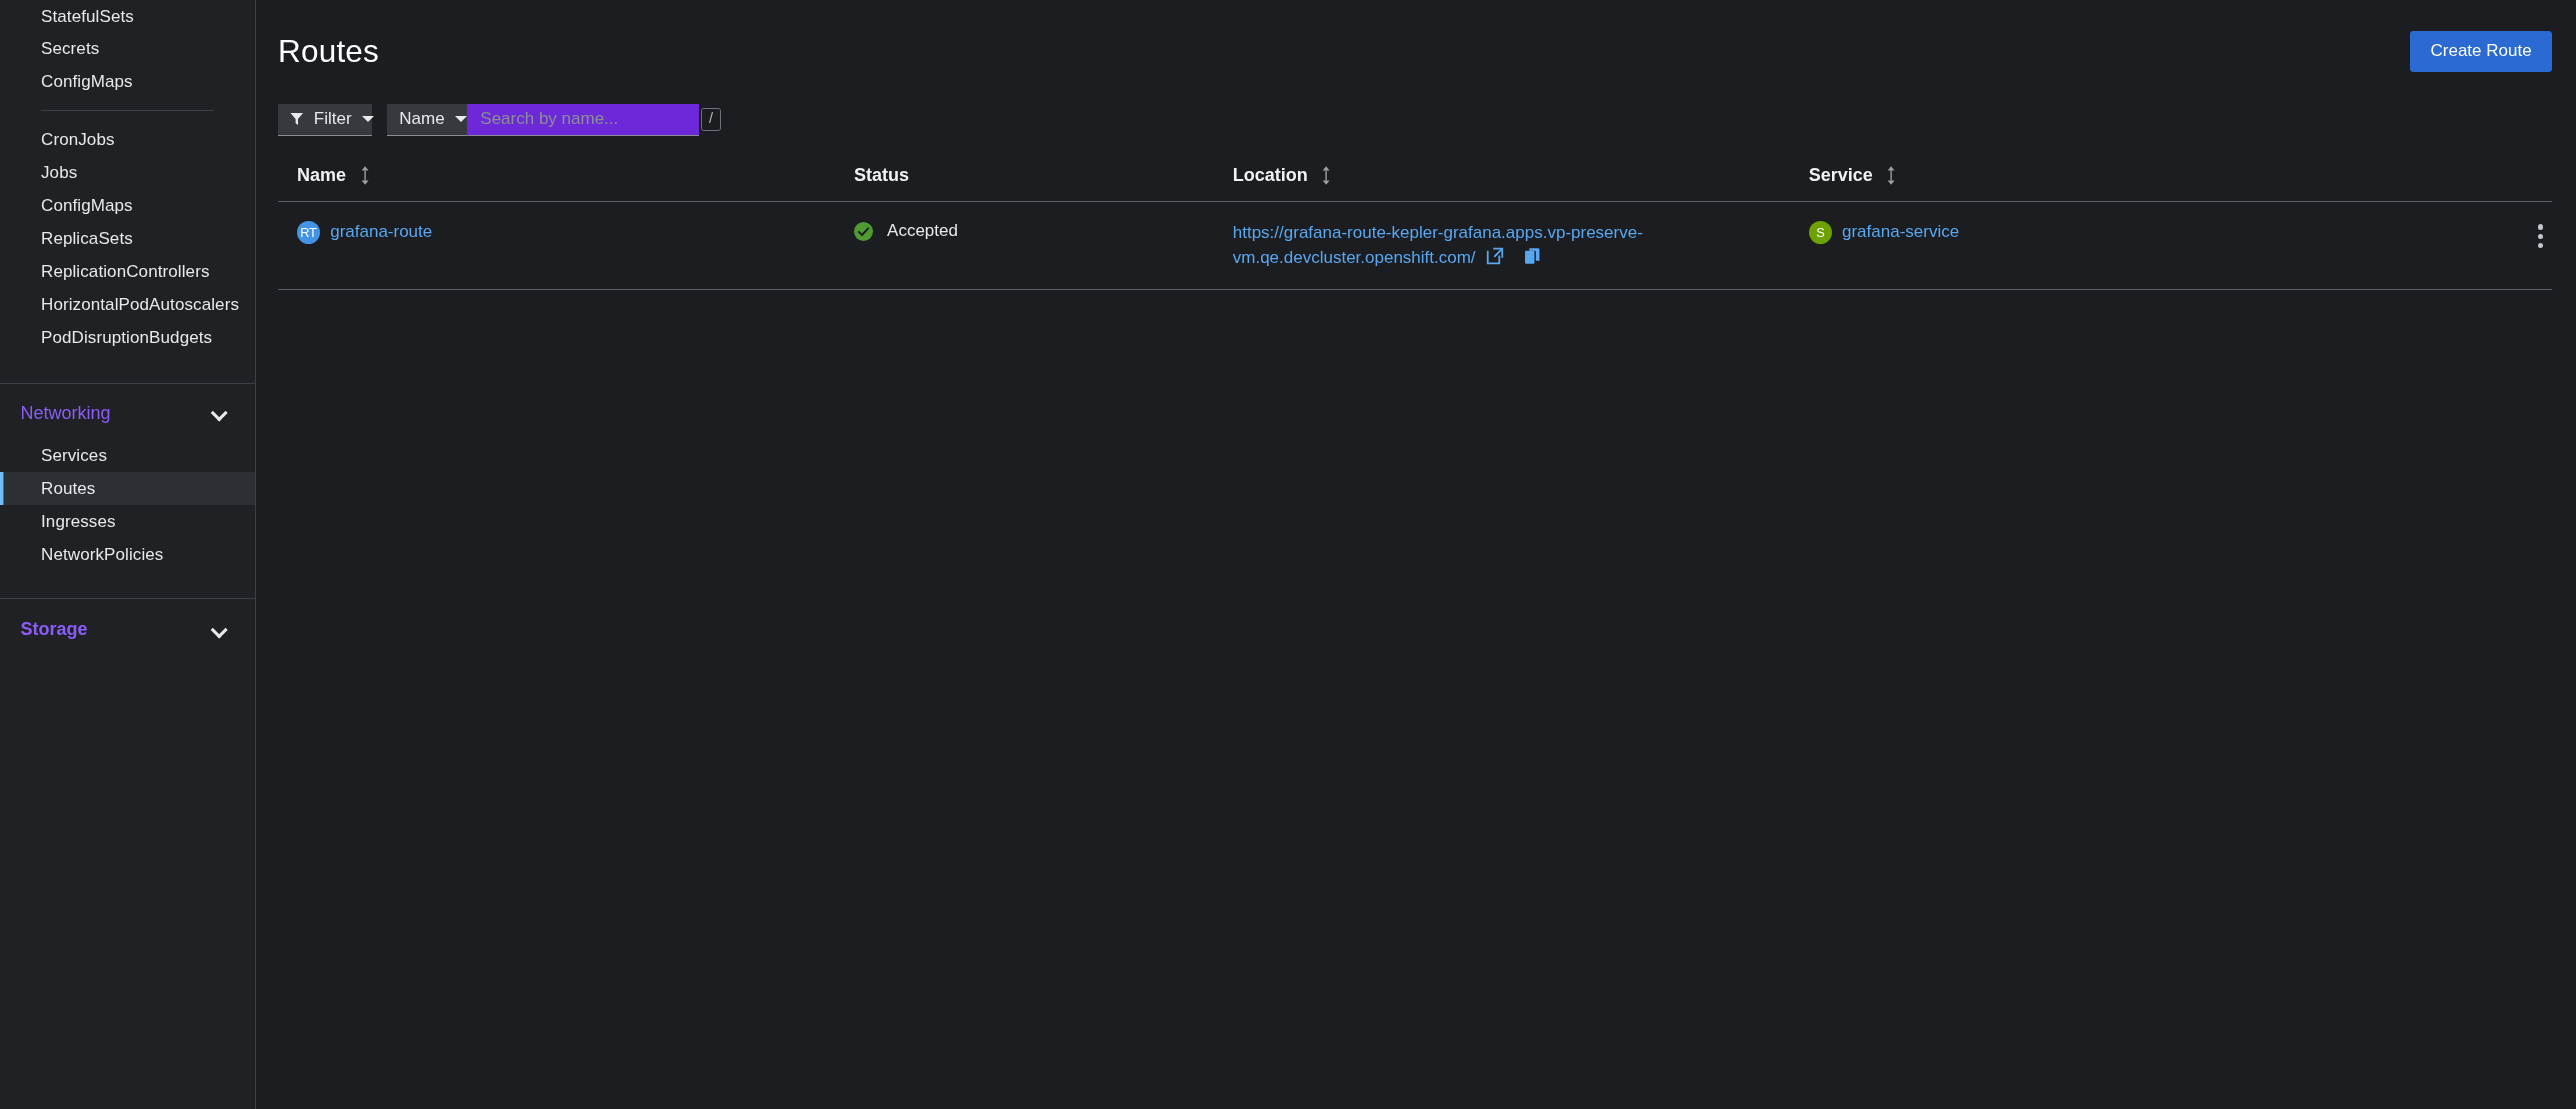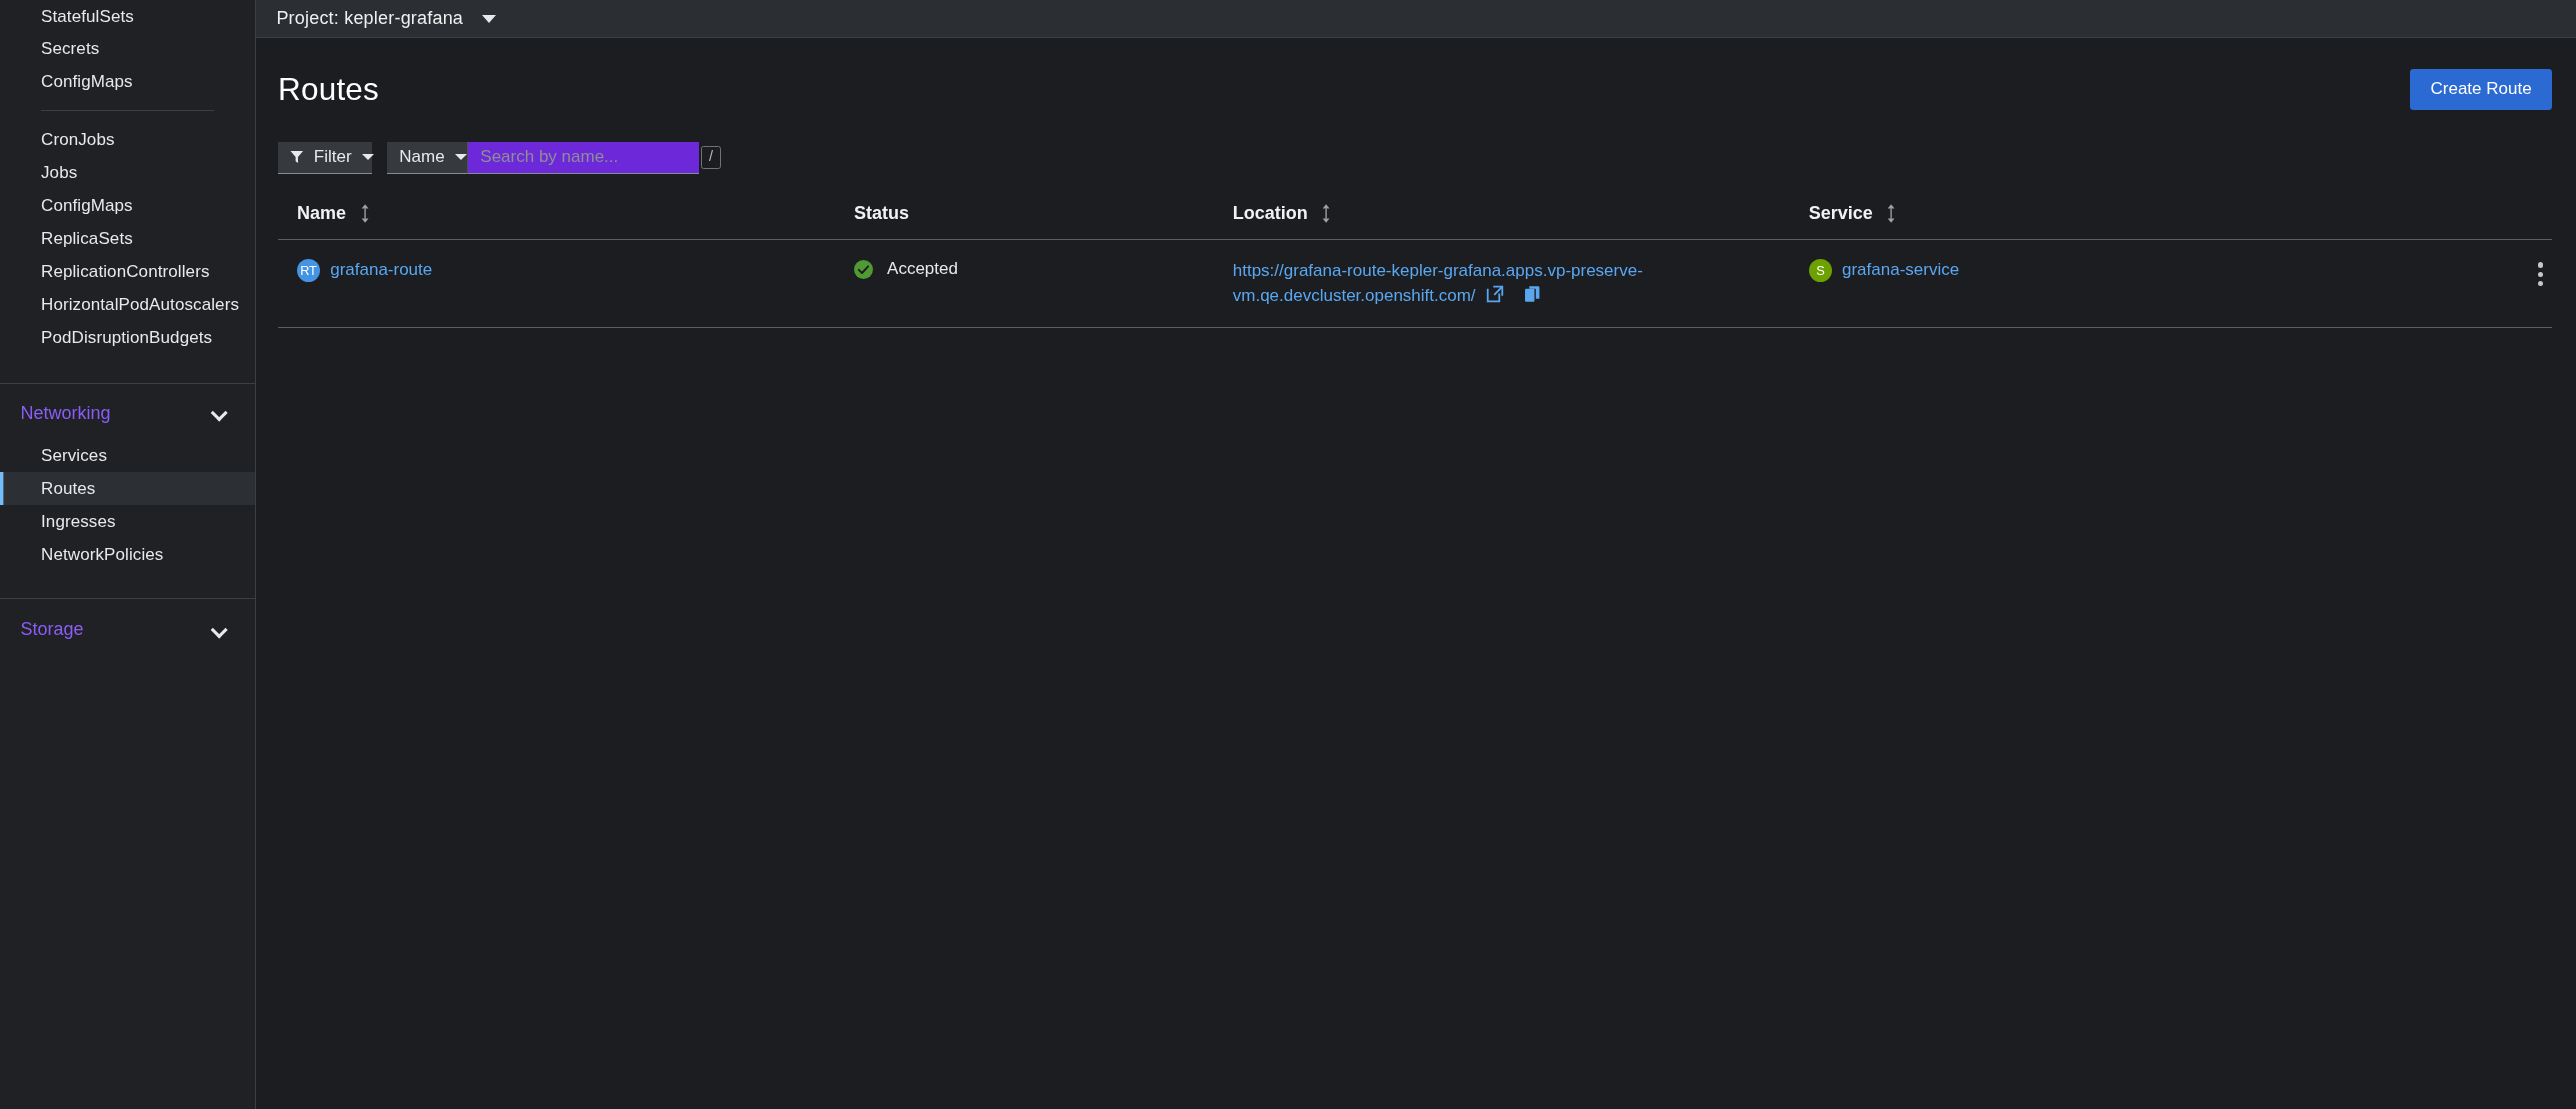--- a/index.html
+++ b/index.html
@@ -379,34 +379,30 @@
       <div class="nav-item">
         <span>Ingresses</span>
       </div>
       <div class="nav-item">
         <span>NetworkPolicies</span>
       </div>
     </div>
 
     <div class="nav-section-sep" style="margin-top:27px;"></div>
 
-    <div class="nav-section" style="padding-top:12px;">
+    <div class="nav-section" style="padding-top:12px;font-weight:bold;">
       <div class="nav-group-header">
         <span class="nav-group-title">Storage</span>
         <span class="chev"></span>
       </div>
     </div>
   </nav>
 
   <div class="main">
 
-    <div class="project-bar">
-      <span class="project-label">Project: kepler-grafana</span>
-      <span class="caret-down"></span>
-    </div>
 
     <div class="content">
 
       <div class="page-header">
         <h1 class="page-title">Routes</h1>
         <button class="btn-primary">Create Route</button>
       </div>
 
       <div class="toolbar">
 

